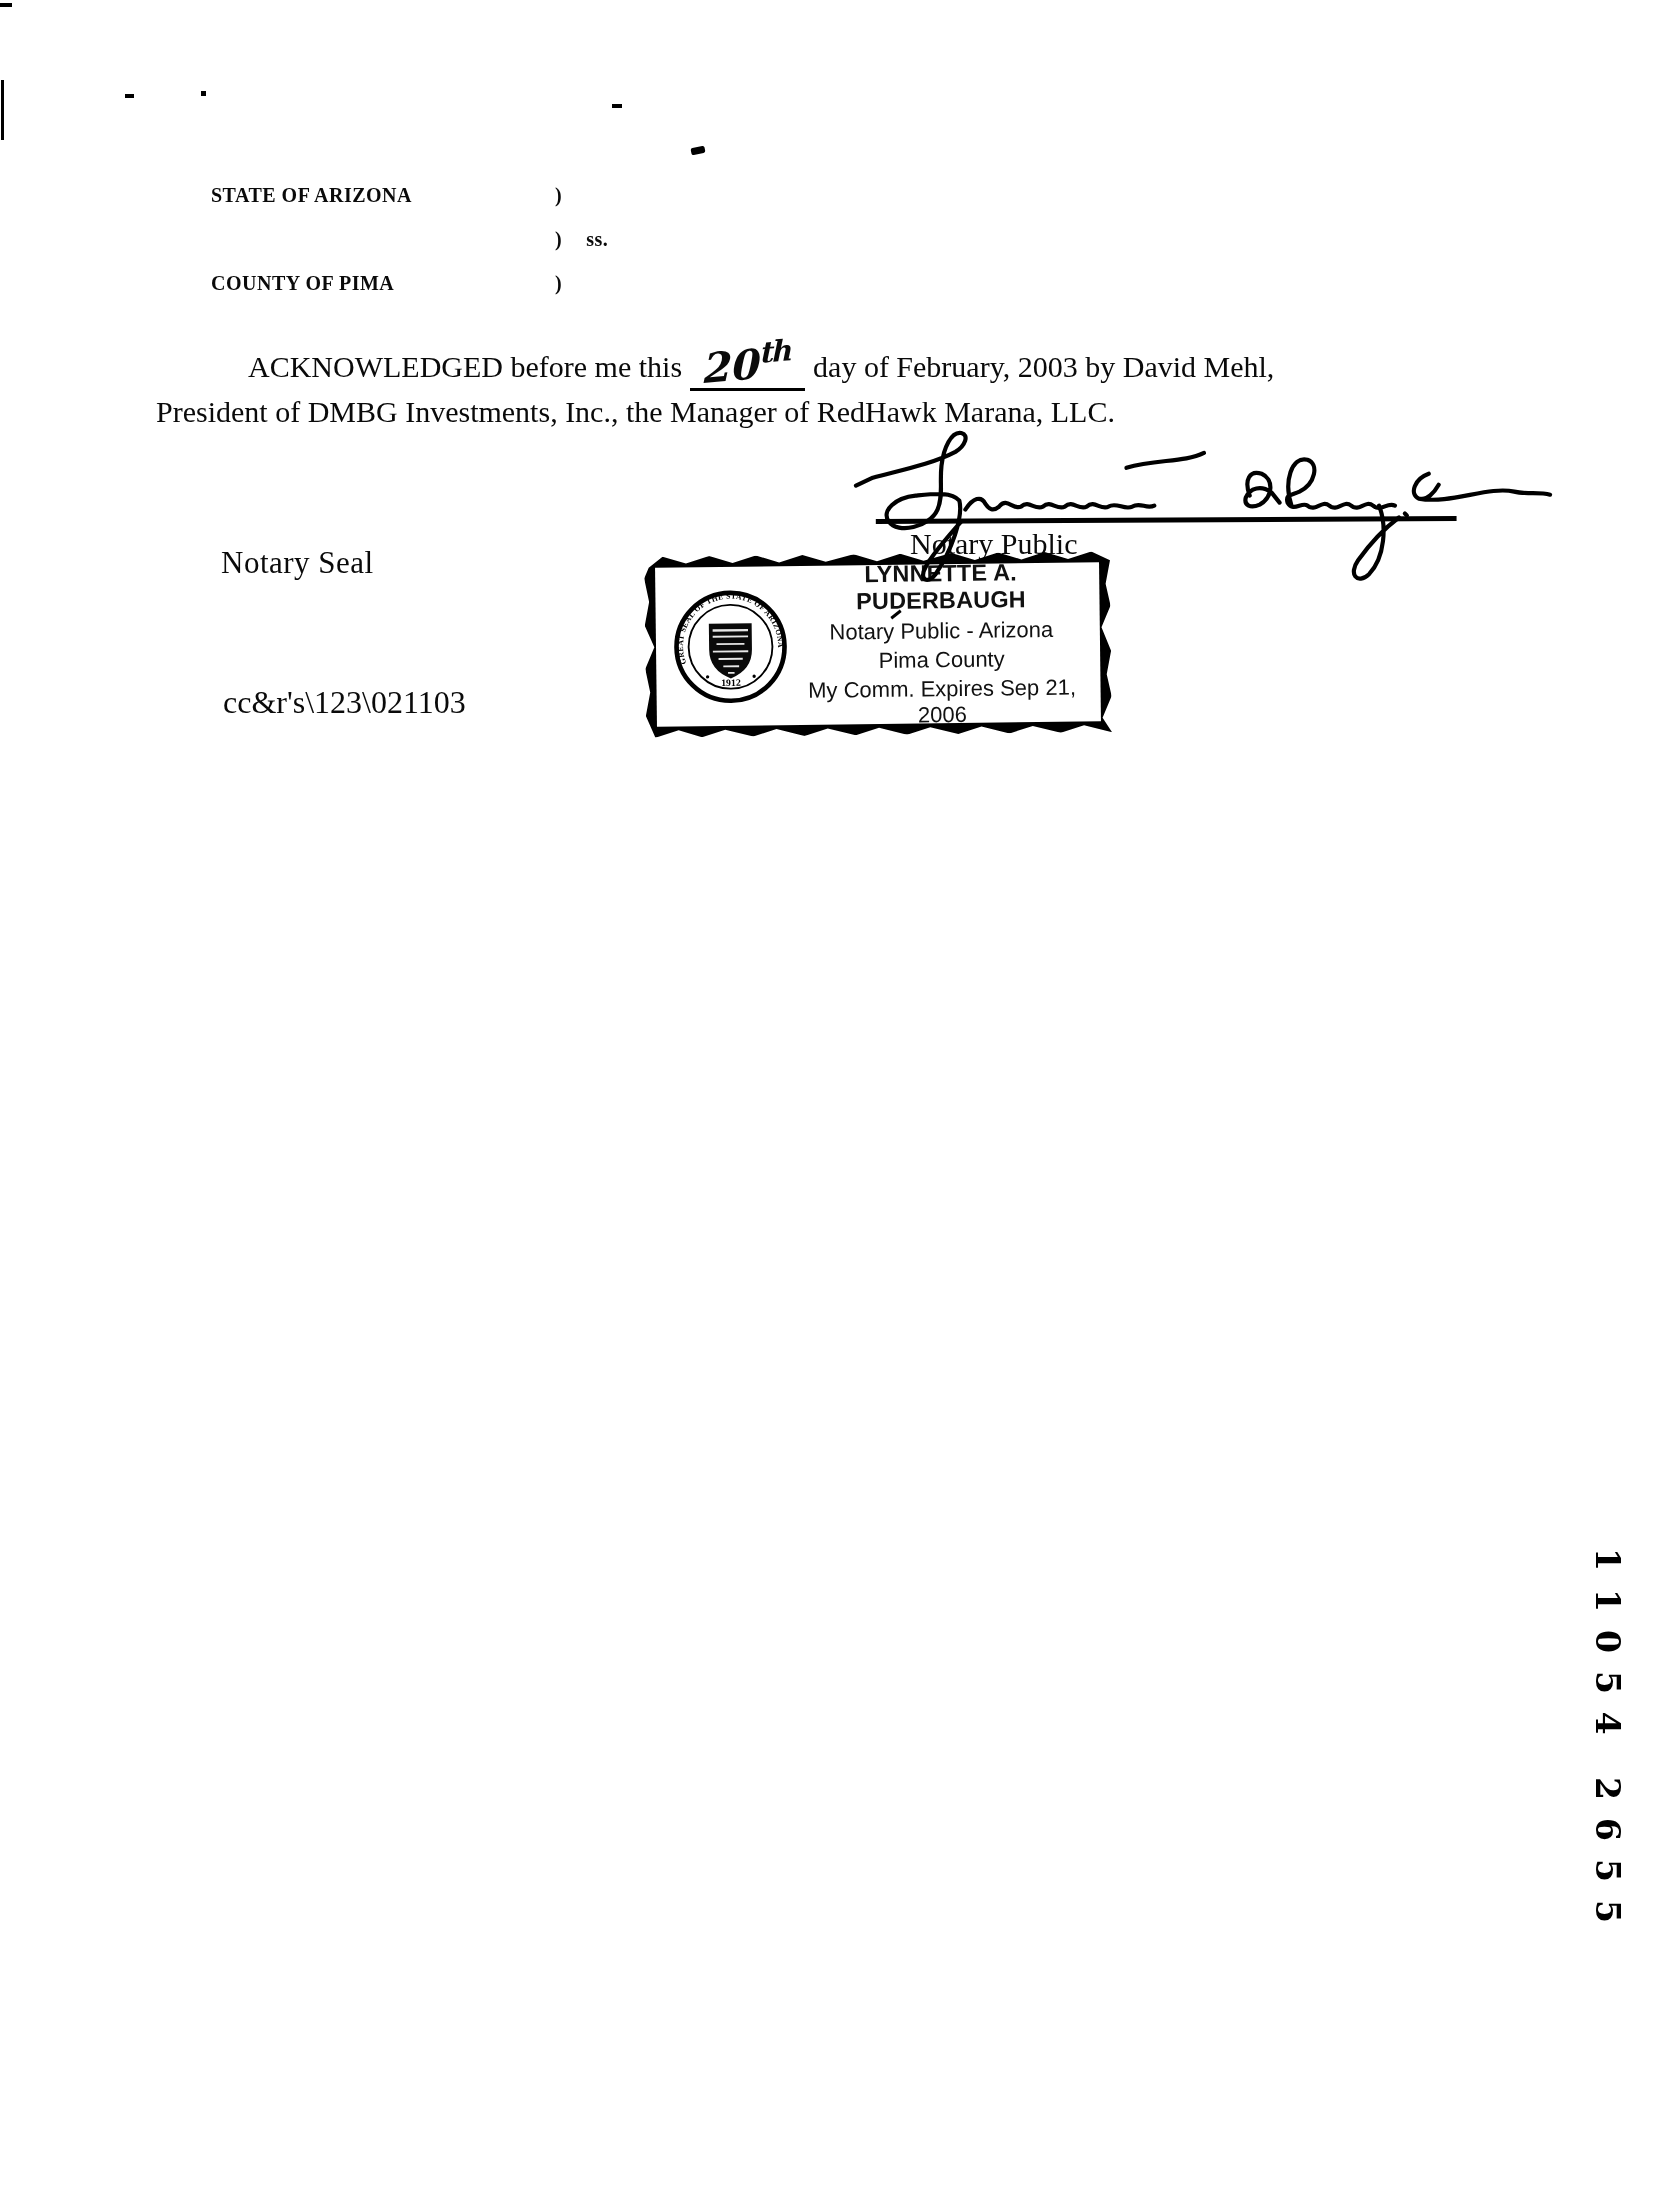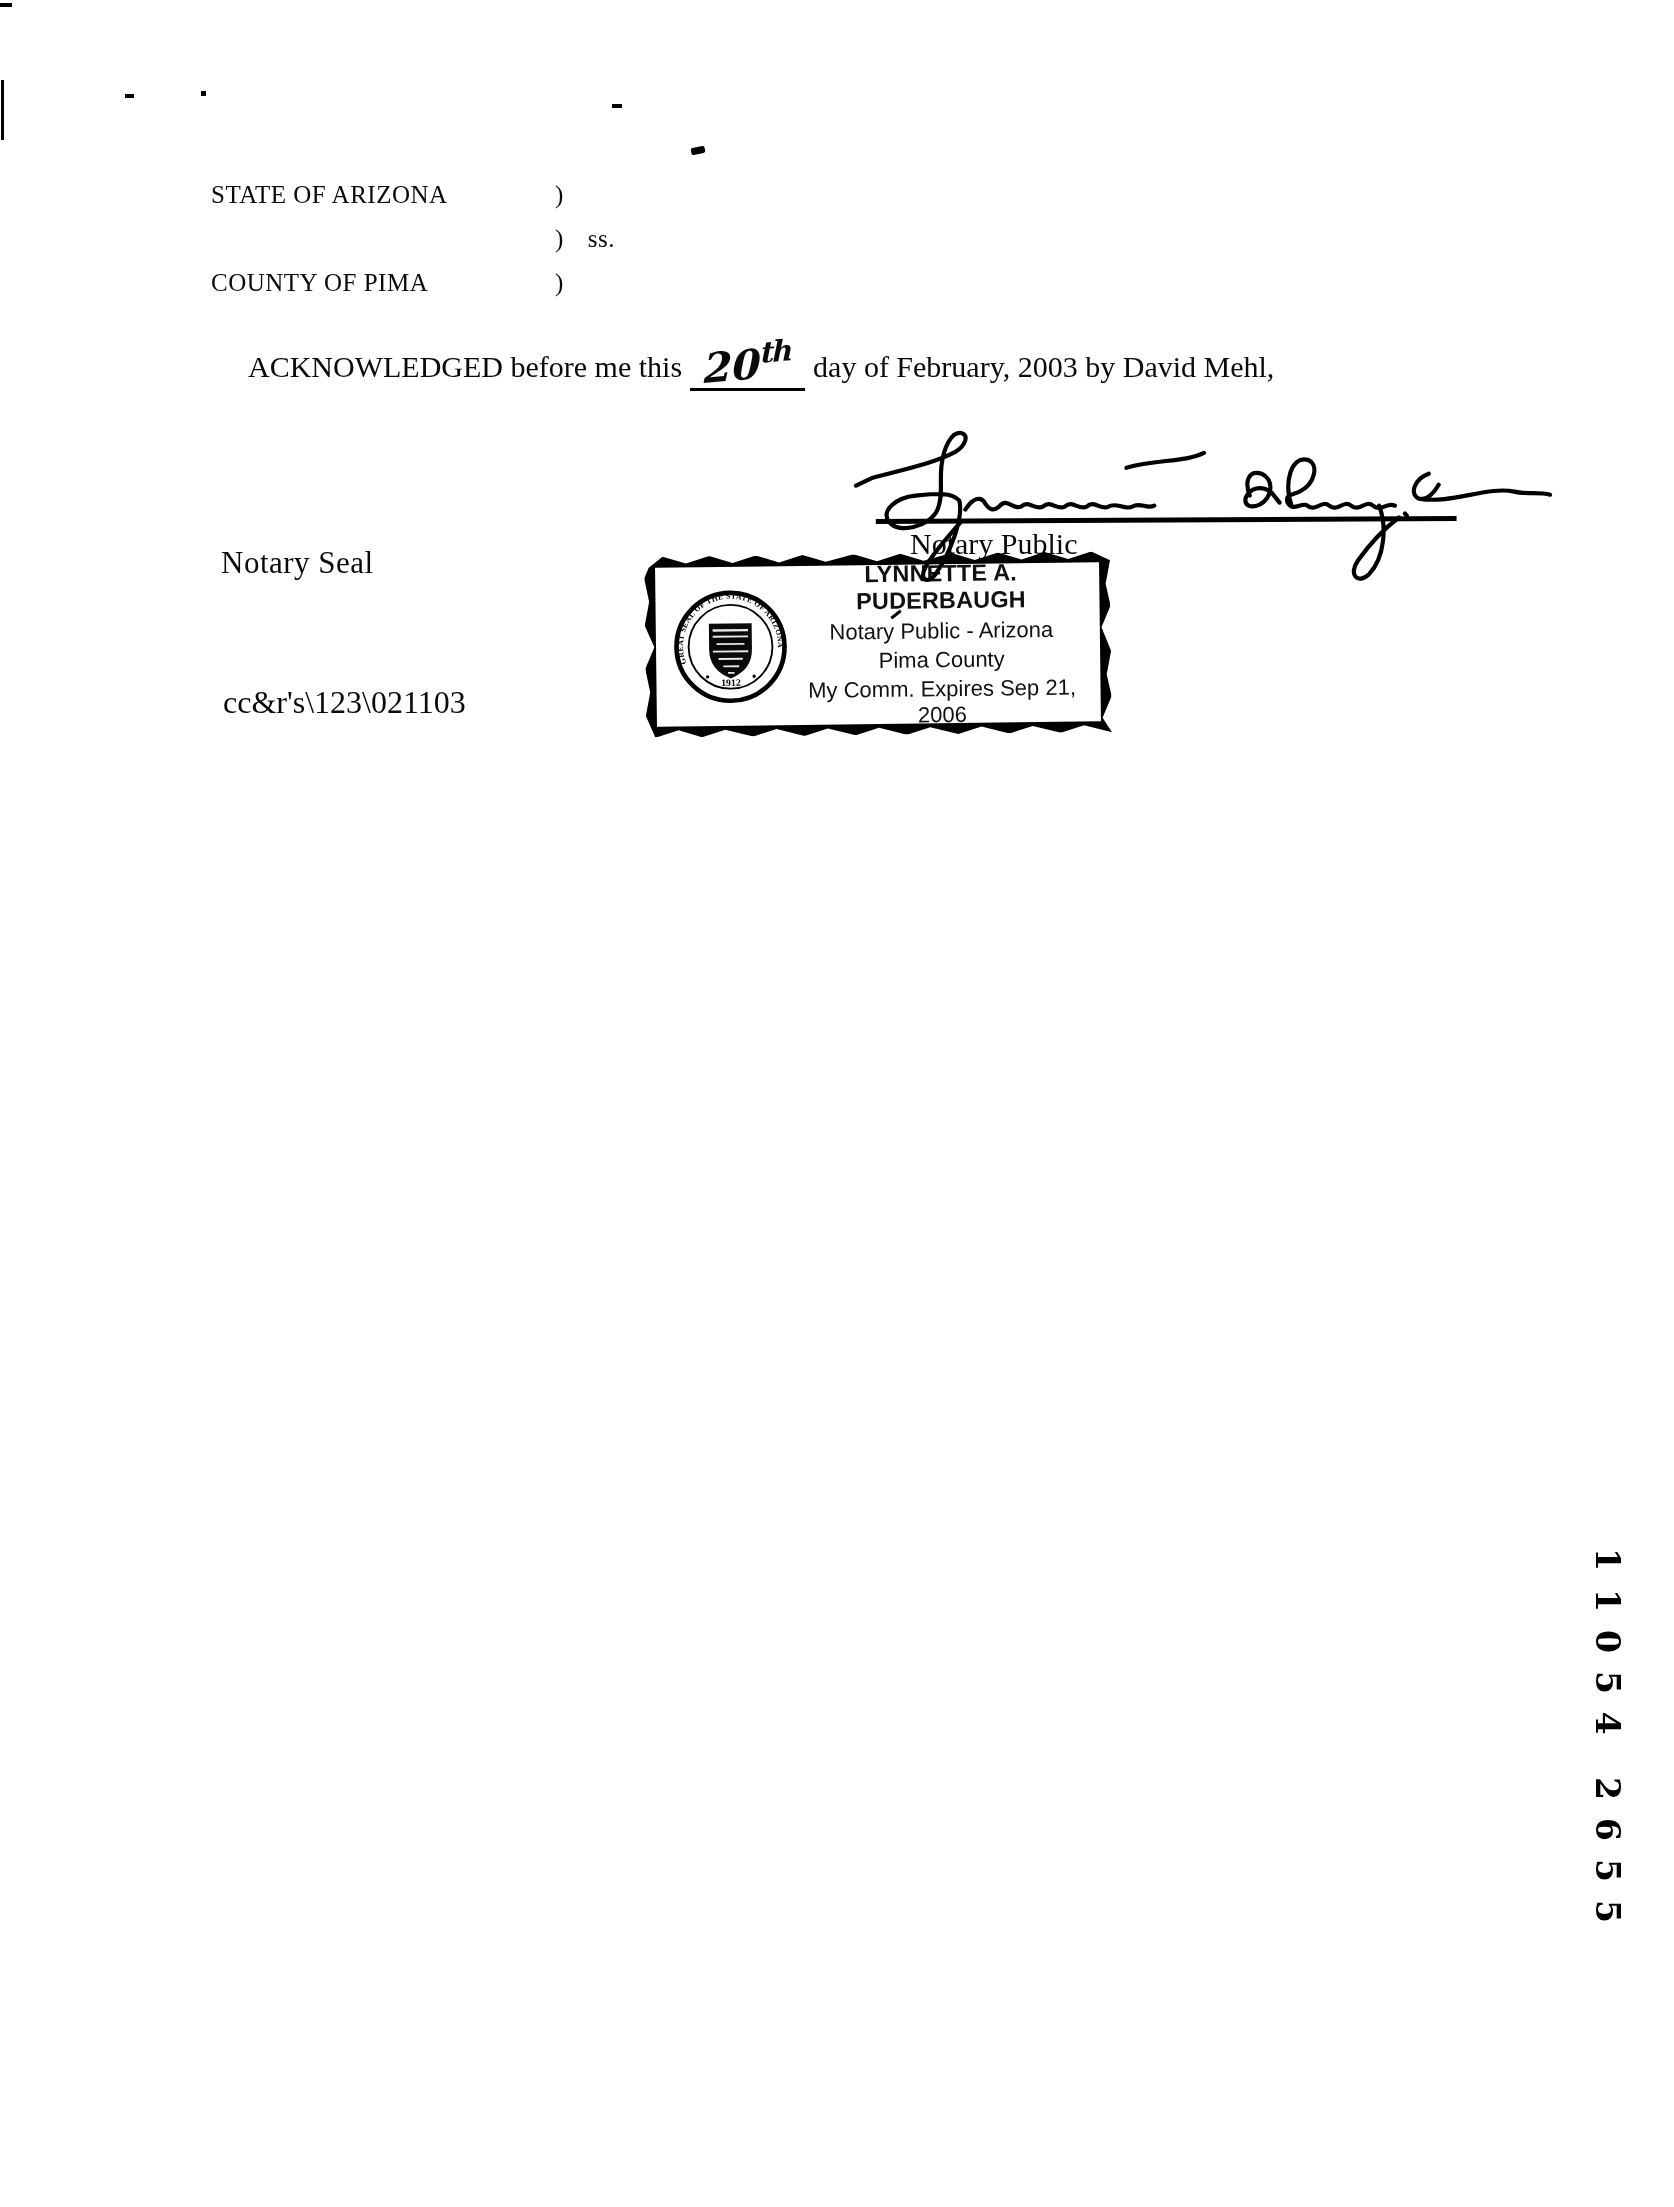--- a/index.html
+++ b/index.html
@@ -17,21 +17,21 @@
   .mark.m2{left:1px;top:80px;width:3px;height:60px;}
   .mark.m3{left:125px;top:94px;width:9px;height:4px;}
   .mark.m4{left:201px;top:91px;width:5px;height:5px;}
   .mark.m5{left:612px;top:104px;width:10px;height:4px;}
   .mark.m6{left:691px;top:147px;width:14px;height:7px;transform:rotate(-12deg);border-radius:2px;}
   .mark.m7{left:890px;top:613px;width:12px;height:3px;transform:rotate(-38deg);z-index:5;}
   
   .venue{
     position:absolute;left:211px;top:173px;
     display:grid;grid-template-columns:344px auto;
-    font-size:25px;line-height:44px;letter-spacing:0.5px;
+    font-size:20px;line-height:44px;letter-spacing:0.5px;font-weight:bold;
   }
   .venue .suffix{margin-left:24px;}
   
   .ack{position:absolute;left:156px;top:331px;font-size:30px;line-height:42px;}
   .ack .line{white-space:nowrap;}
   .ack .indent{display:inline-block;width:92px;}
   .written-day{
     display:inline-block;min-width:115px;text-align:center;
     border-bottom:3px solid #000;margin:0 8px;
     vertical-align:baseline;
@@ -95,20 +95,21 @@
     <span></span>
     <span><span>)</span><span class="suffix">ss.</span></span>
     <span>COUNTY OF PIMA</span>
     <span><span>)</span></span>
   </div>
 
   <div class="ack">
     <div class="line">
       <span class="indent"></span><span>ACKNOWLEDGED before me this</span><span class="written-day"><span class="inner"><span>20</span><span class="suf">th</span></span></span><span>day of February, 2003 by David Mehl,</span>
     </div>
+    <div class="line">President of DMBG Investments, Inc., the Manager of RedHawk Marana, LLC.</div>
   </div>
 
   <svg class="sig-svg" width="711" height="194" viewBox="0 0 715 195" role="img" aria-label="Lynnette A. Puderbaugh">
     <line class="sig-underline" x1="28" y1="100" x2="612" y2="97"></line>
     <path class="sig-stroke" d="M 8,64 L 25,56 C 55,48 85,42 108,30 C 118,24 122,13 114,11 C 104,9 96,26 94,44 C 92,62 96,74 90,88 C 82,106 50,113 41,100 C 33,89 48,76 68,74 C 88,72 104,70 112,79 C 116,96 104,130 88,153 C 80,164 71,158 78,146 C 84,134 98,118 114,100"></path>
     <path class="sig-stroke" d="M 118,88 C 126,76 134,74 138,82 C 142,88 146,90 152,85 C 160,75 166,89 174,85 C 182,78 188,89 196,85 C 204,78 210,89 218,85 C 226,78 232,89 240,85 C 248,78 254,89 262,85 C 270,80 278,89 286,85 C 294,80 300,88 308,84"></path>
     <path class="sig-stroke" d="M 280,46 C 310,37 338,41 358,31"></path>
     <path class="sig-stroke" d="M 404,74 C 398,58 404,48 416,52 C 428,57 428,75 414,83 C 405,87 398,84 400,76 C 404,66 416,63 426,71 L 434,81"></path>
     <path class="sig-stroke" d="M 446,84 C 438,60 446,34 462,38 C 474,42 470,62 454,70 C 444,74 440,73 442,81 C 448,91 456,80 462,84 C 470,91 476,78 484,84 C 492,91 498,78 506,84 C 514,91 520,78 528,84 C 536,91 542,80 550,84"></path>
     <path class="sig-stroke" d="M 534,84 C 542,104 540,136 524,153 C 512,164 503,153 513,139 C 523,125 538,108 554,96"></path>

